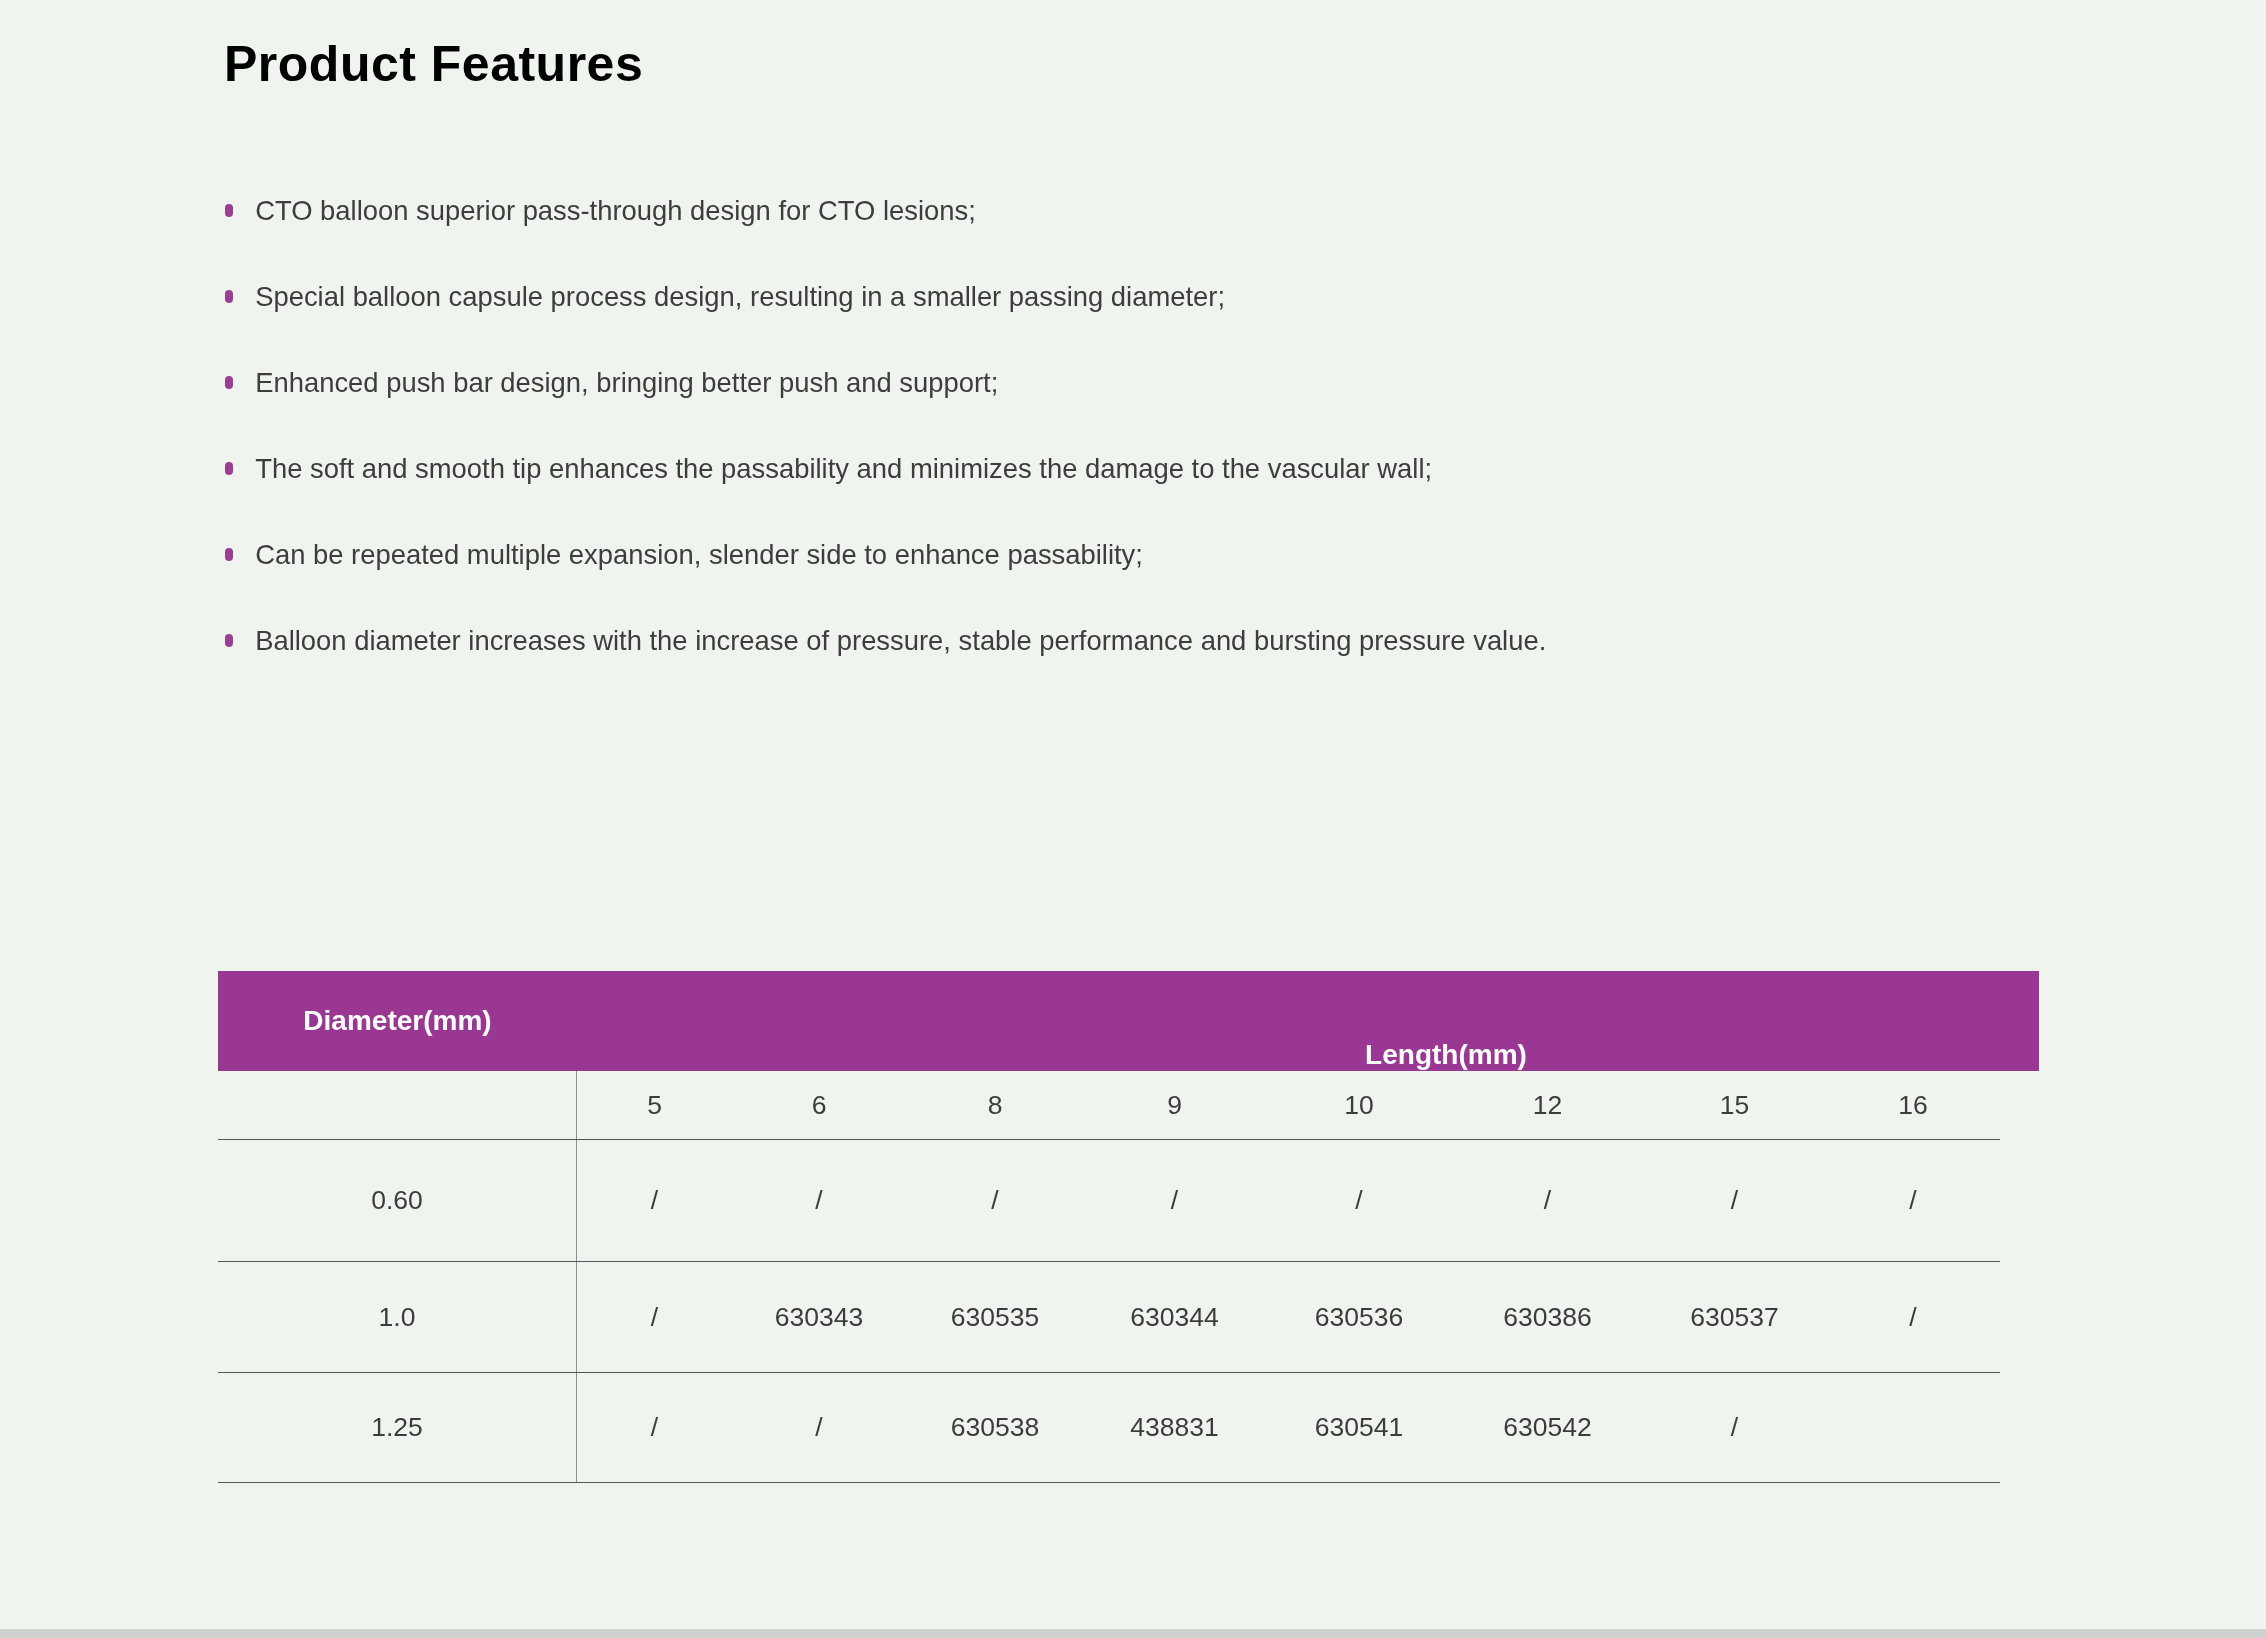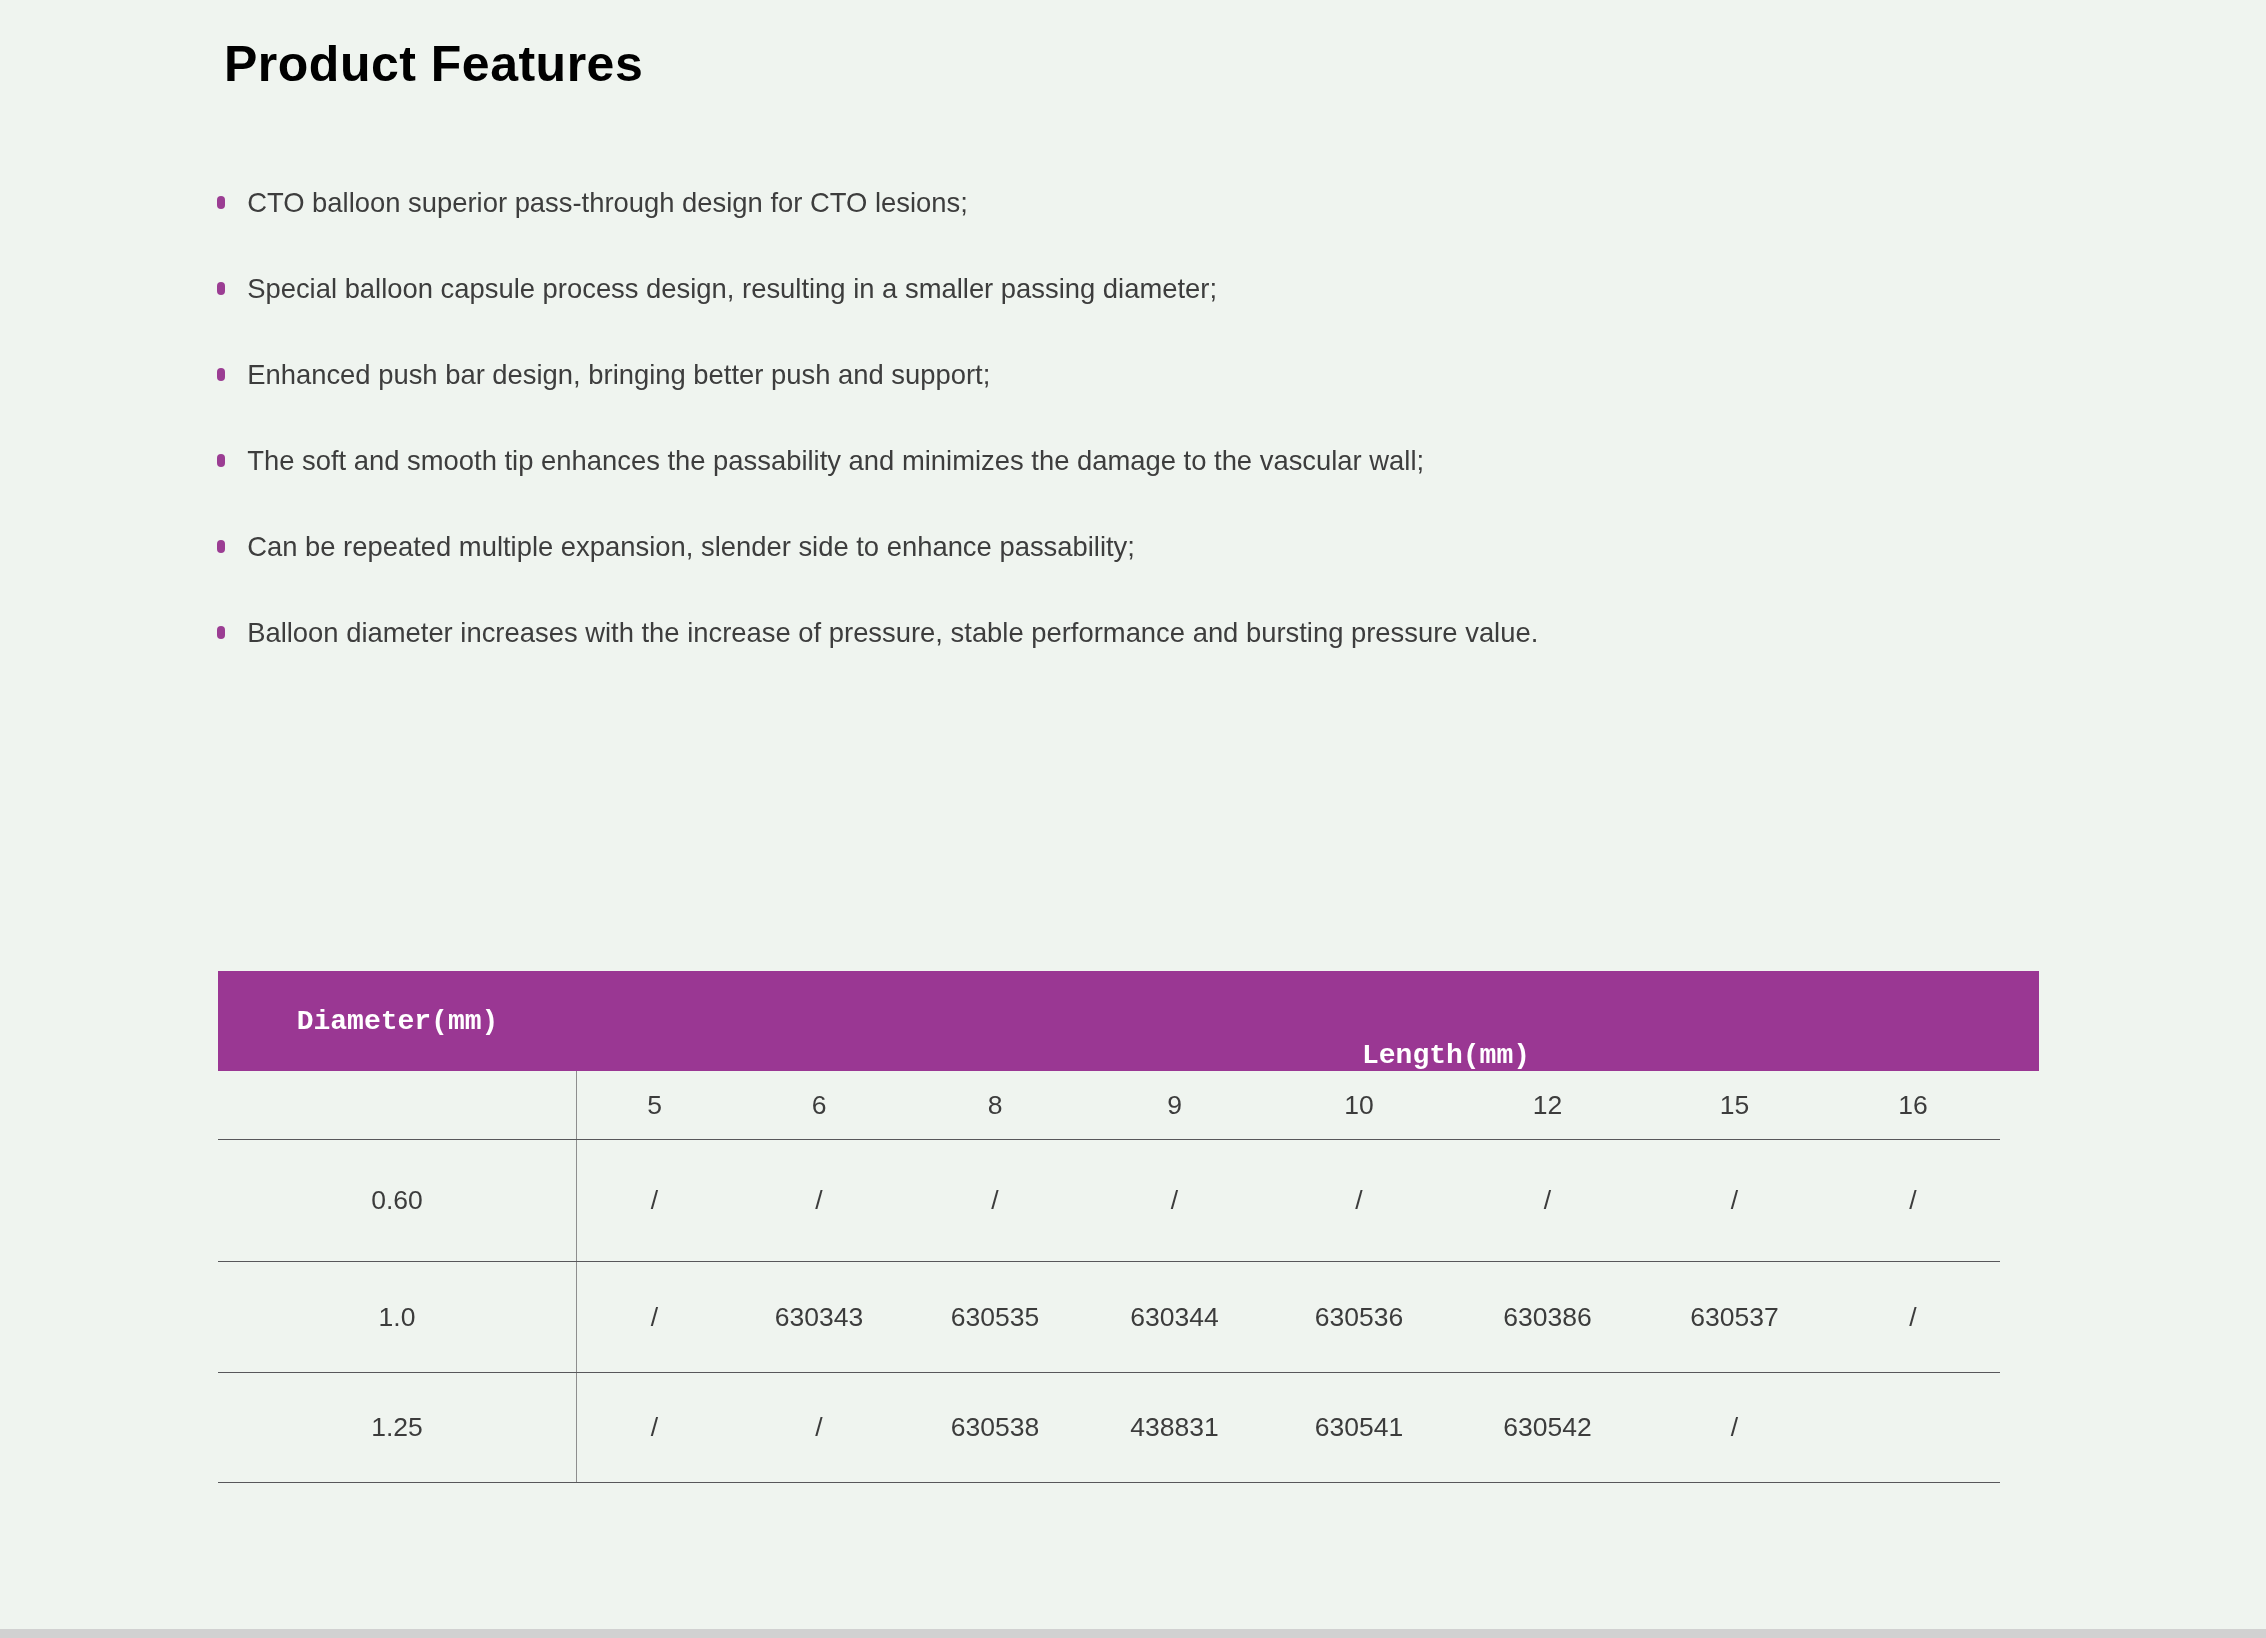--- a/index.html
+++ b/index.html
@@ -23,21 +23,21 @@
     font-weight: bold;
     color: #000000;
     letter-spacing: 0.5px;
   }
 
   
   .feature-list {
     position: absolute;
     left: 217px;
     top: 187px;
-    margin: 0;
+    margin: 8px;
     padding: 0;
     list-style: none;
   }
   .feature-item {
     display: flex;
     align-items: center;
     height: 31px;
     margin-bottom: 55px;
     font-size: 27.4px;
     color: #3d3d3d;
@@ -60,21 +60,20 @@
     top: 971px;
   }
   .tbl-header {
     display: flex;
     width: 1821px;
     height: 100px;
     background: #9a3793;
     color: #ffffff;
     font-weight: bold;
     font-size: 28px;
-    font-family: Liberation Mono, monospace;
   }
   .tbl-header .diam-cell {
     width: 359px;
     display: flex;
     align-items: center;
     justify-content: center;
   }
   .tbl-header .len-cell {
     flex: 1;
     display: flex;

